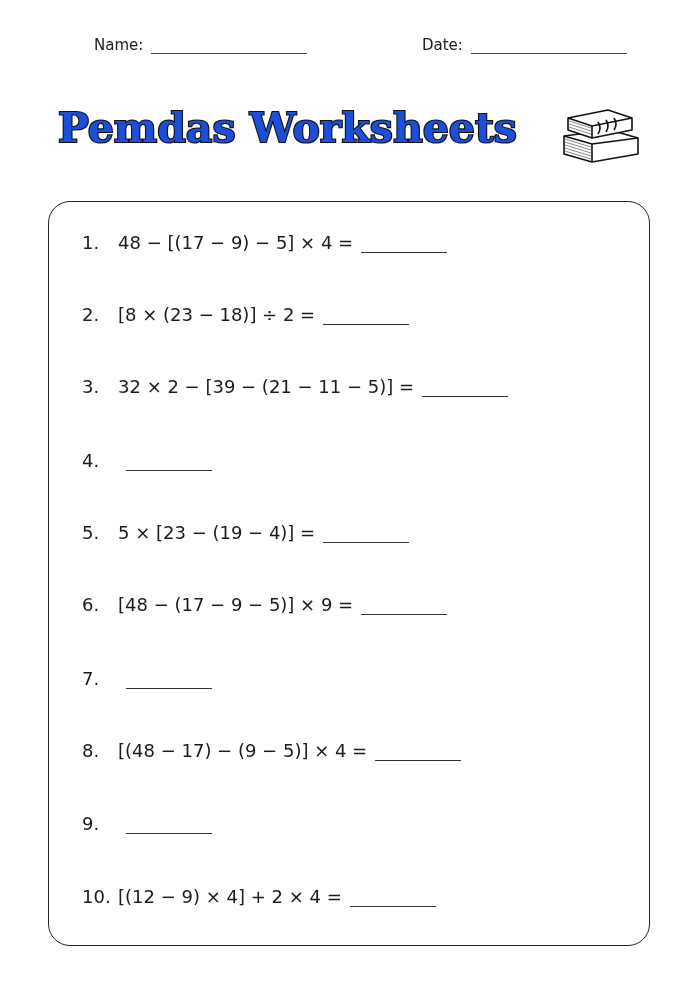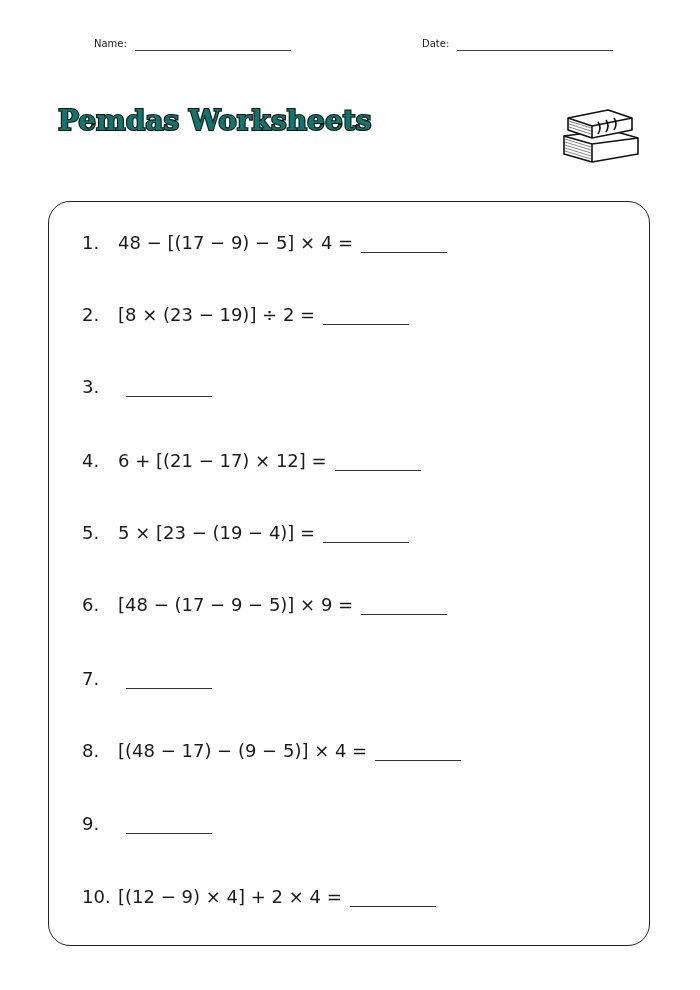--- a/index.html
+++ b/index.html
@@ -1,24 +1,24 @@
 <!DOCTYPE html>
 <html><head>
 <meta charset="utf-8">
 <style>
   html, body { margin: 0; padding: 0; background: #ffffff; }
   body { width: 700px; height: 990px; position: relative; overflow: hidden;
          font-family: "DejaVu Sans", "Liberation Sans", sans-serif; color: #1a1a1a; }
-  .header-field { position: absolute; top: 36px; font-size: 10px; display: flex; align-items: center; }
+  .header-field { position: absolute; top: 36px; font-size: 15px; display: flex; align-items: flex-end; }
   .header-field .line { display: inline-block; width: 156px; border-bottom: 1.5px solid #444; margin-left: 8px; height: 14px; }
   #name-field { left: 94px; }
   #date-field { left: 422px; }
   .title-wrap { position: absolute; left: 58px; top: 100px; width: 600px; height: 70px; }
   .title-text { position: absolute; left: 0; top: 4px; font-family: "DejaVu Serif", "Liberation Serif", serif;
-                font-weight: bold; font-size: 28px; letter-spacing: 0px; color: #0f766e;
+                font-weight: bold; font-size: 41px; letter-spacing: 0px; color: #1d4ed8;
                 -webkit-text-stroke: 2.2px #111; paint-order: stroke fill; white-space: nowrap; }
   .books-icon { position: absolute; left: 500px; top: 0px; width: 84px; height: 66px; }
   .problem-box { position: absolute; left: 48px; top: 201px; width: 602px; height: 745px;
                  border: 1.8px solid #222; border-radius: 22px; box-sizing: border-box; }
   .problem { position: absolute; left: 82px; font-size: 18px; white-space: nowrap; display: flex; align-items: flex-end; }
   .problem .num { display: inline-block; width: 36px; }
   .problem .answer-line { display: inline-block; width: 86px; border-bottom: 1.5px solid #333; margin-left: 8px; height: 16px; }
 </style>
 </head>
 <body>
@@ -64,30 +64,30 @@
 
 <div class="problem-box"></div>
 
 <div class="problem" style="top:232px">
   <span class="num">1.</span>
   <span>48 − [(17 − 9) − 5] × 4 =</span>
   <span class="answer-line"></span>
 </div>
 <div class="problem" style="top:304px">
   <span class="num">2.</span>
-  <span>[8 × (23 − 19)] ÷ 2 =</span>
+  <span>[8 × (23 − 18)] ÷ 2 =</span>
   <span class="answer-line"></span>
 </div>
 <div class="problem" style="top:376px">
   <span class="num">3.</span>
+  <span>32 × 2 − [39 − (21 − 11 − 5)] =</span>
   <span class="answer-line"></span>
 </div>
 <div class="problem" style="top:450px">
   <span class="num">4.</span>
-  <span>6 + [(21 − 17) × 12] =</span>
   <span class="answer-line"></span>
 </div>
 <div class="problem" style="top:522px">
   <span class="num">5.</span>
   <span>5 × [23 − (19 − 4)] =</span>
   <span class="answer-line"></span>
 </div>
 <div class="problem" style="top:594px">
   <span class="num">6.</span>
   <span>[48 − (17 − 9 − 5)] × 9 =</span>

